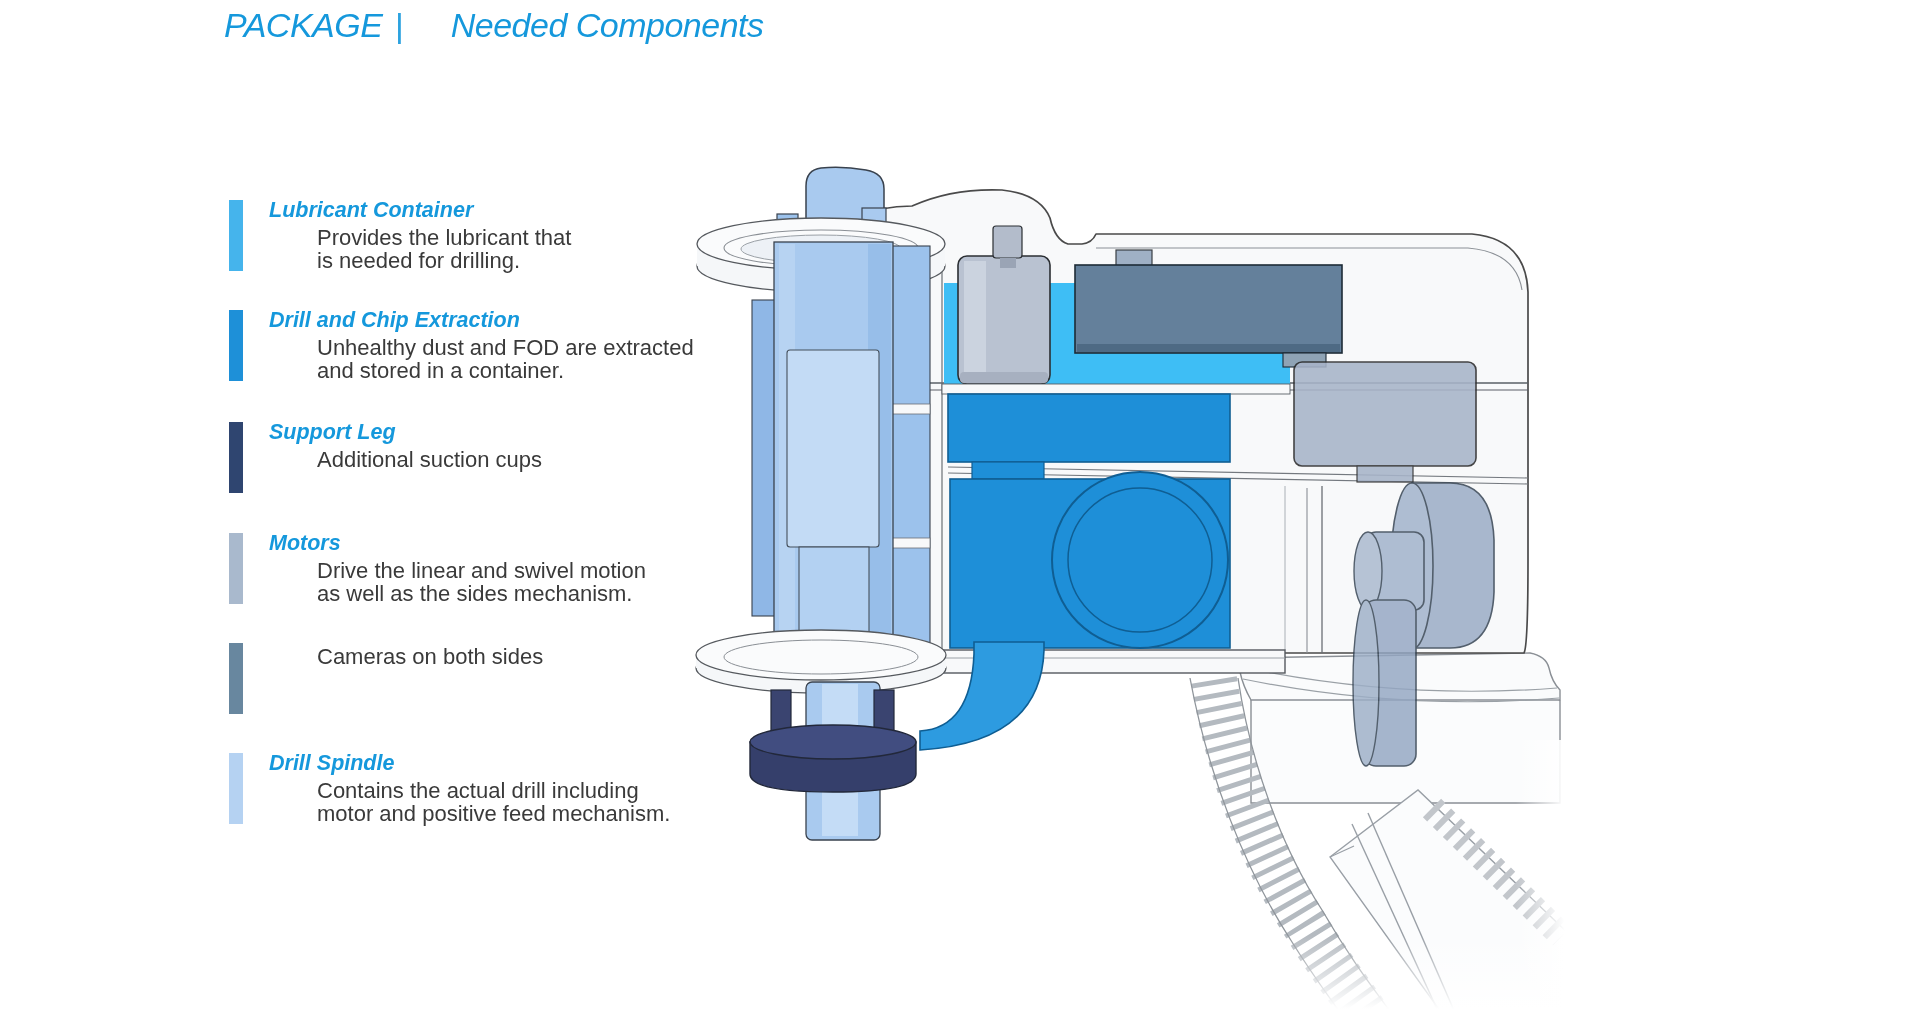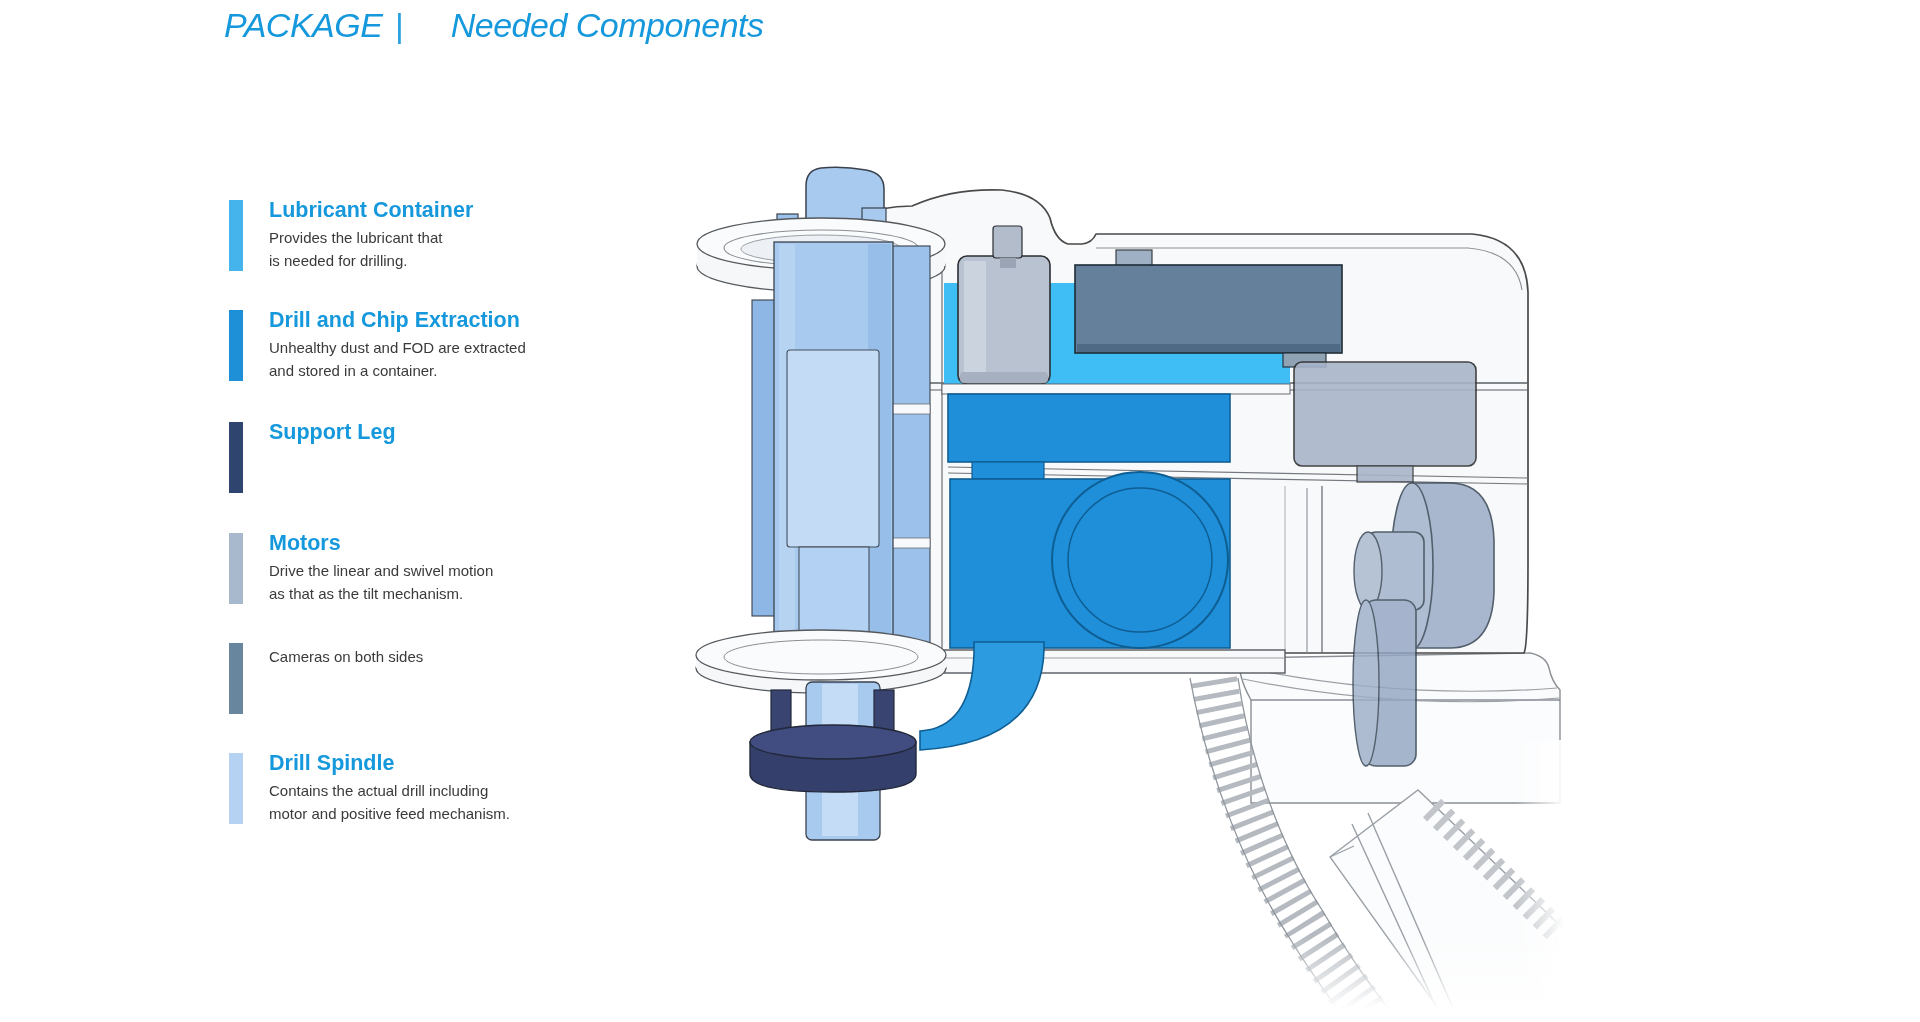--- a/index.html
+++ b/index.html
@@ -13,26 +13,27 @@
     color:#1598DC;white-space:nowrap;
   }
   .t-strong{font-weight:400;}
   .t-sep{font-weight:400;margin:0 12px;opacity:0.9;}
   .t-rest{font-weight:400;margin-left:36px;}
   .components{position:absolute;left:229px;top:0;width:470px;}
   .comp-item{position:absolute;left:0;width:470px;}
   .comp-bar{position:absolute;left:0;top:2px;width:14px;height:71px;}
   .comp-text{margin-left:40px;}
   .comp-title{
-    font-weight:700;font-size:21.5px;line-height:24px;
+    font-style:italic;font-weight:700;font-size:21.5px;line-height:24px;
     color:#1598DC;white-space:nowrap;
   }
   .comp-desc{
-    font-size:15px;line-height:22.5px;color:#3a3a3a;margin-top:5px;
+    font-size:22px;line-height:22.5px;color:#3a3a3a;margin-top:5px;
     white-space:nowrap;
+    margin-left:48px;
   }
   .machine{position:absolute;left:560px;top:120px;width:1010px;height:902px;}
   .fade-bottom{
     position:absolute;left:1150px;top:935px;width:420px;height:87px;
     background:linear-gradient(to bottom, rgba(255,255,255,0), #ffffff 85%);
     pointer-events:none;
   }
   .fade-right{
     position:absolute;left:1516px;top:740px;width:54px;height:282px;
     background:linear-gradient(to right, rgba(255,255,255,0), #ffffff 90%);
@@ -68,31 +69,32 @@
         <div>and stored in a container.</div>
       </div>
     </div>
   </div>
 
   <div class="comp-item" style="top:420px">
     <div class="comp-bar" style="background: rgb(47, 69, 112);"></div>
     <div class="comp-text">
       <div class="comp-title">Support Leg</div>
       <div class="comp-desc">
+        <div>Additional suction cups</div>
       </div>
     </div>
   </div>
 
   <div class="comp-item" style="top:531px">
     <div class="comp-bar" style="background: rgb(169, 185, 205);"></div>
     <div class="comp-text">
       <div class="comp-title">Motors</div>
       <div class="comp-desc">
         <div>Drive the linear and swivel motion</div>
-        <div>as that as the tilt mechanism.</div>
+        <div>as well as the sides mechanism.</div>
       </div>
     </div>
   </div>
 
   <div class="comp-item" style="top:641px">
     <div class="comp-bar" style="background: rgb(104, 135, 159);"></div>
     <div class="comp-text">
       <div class="comp-desc">
         <div>Cameras on both sides</div>
       </div>

